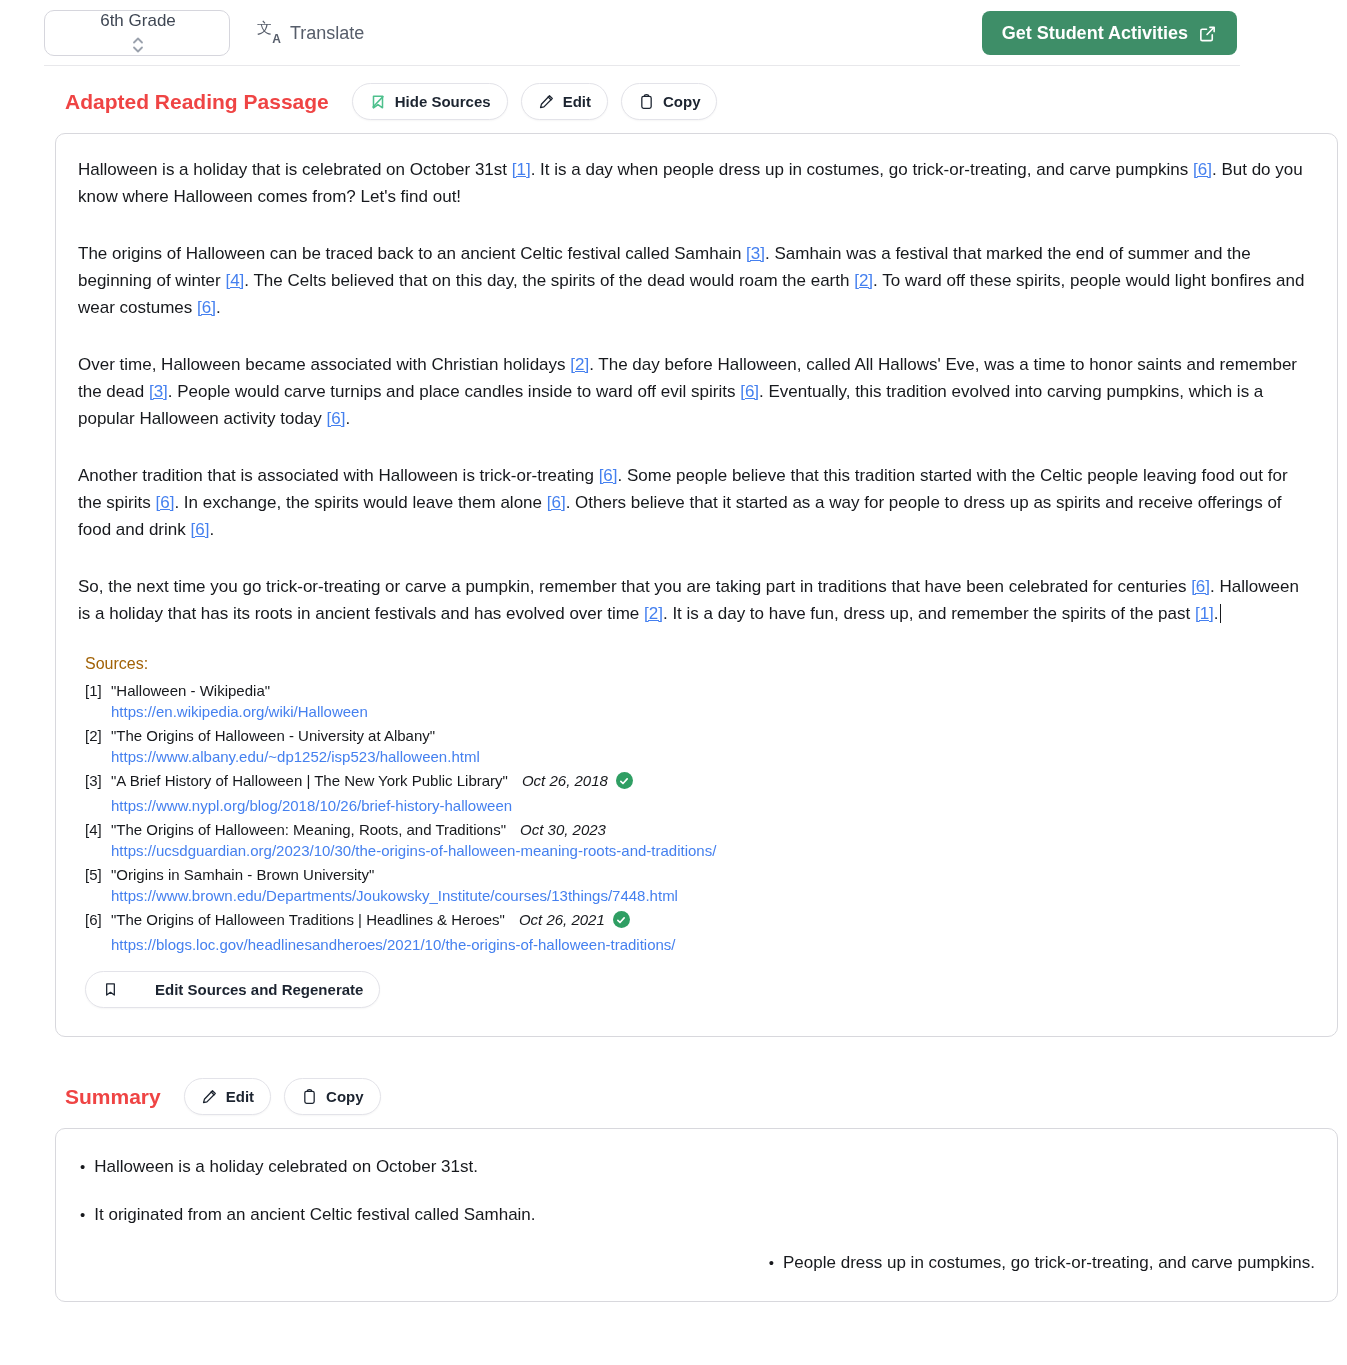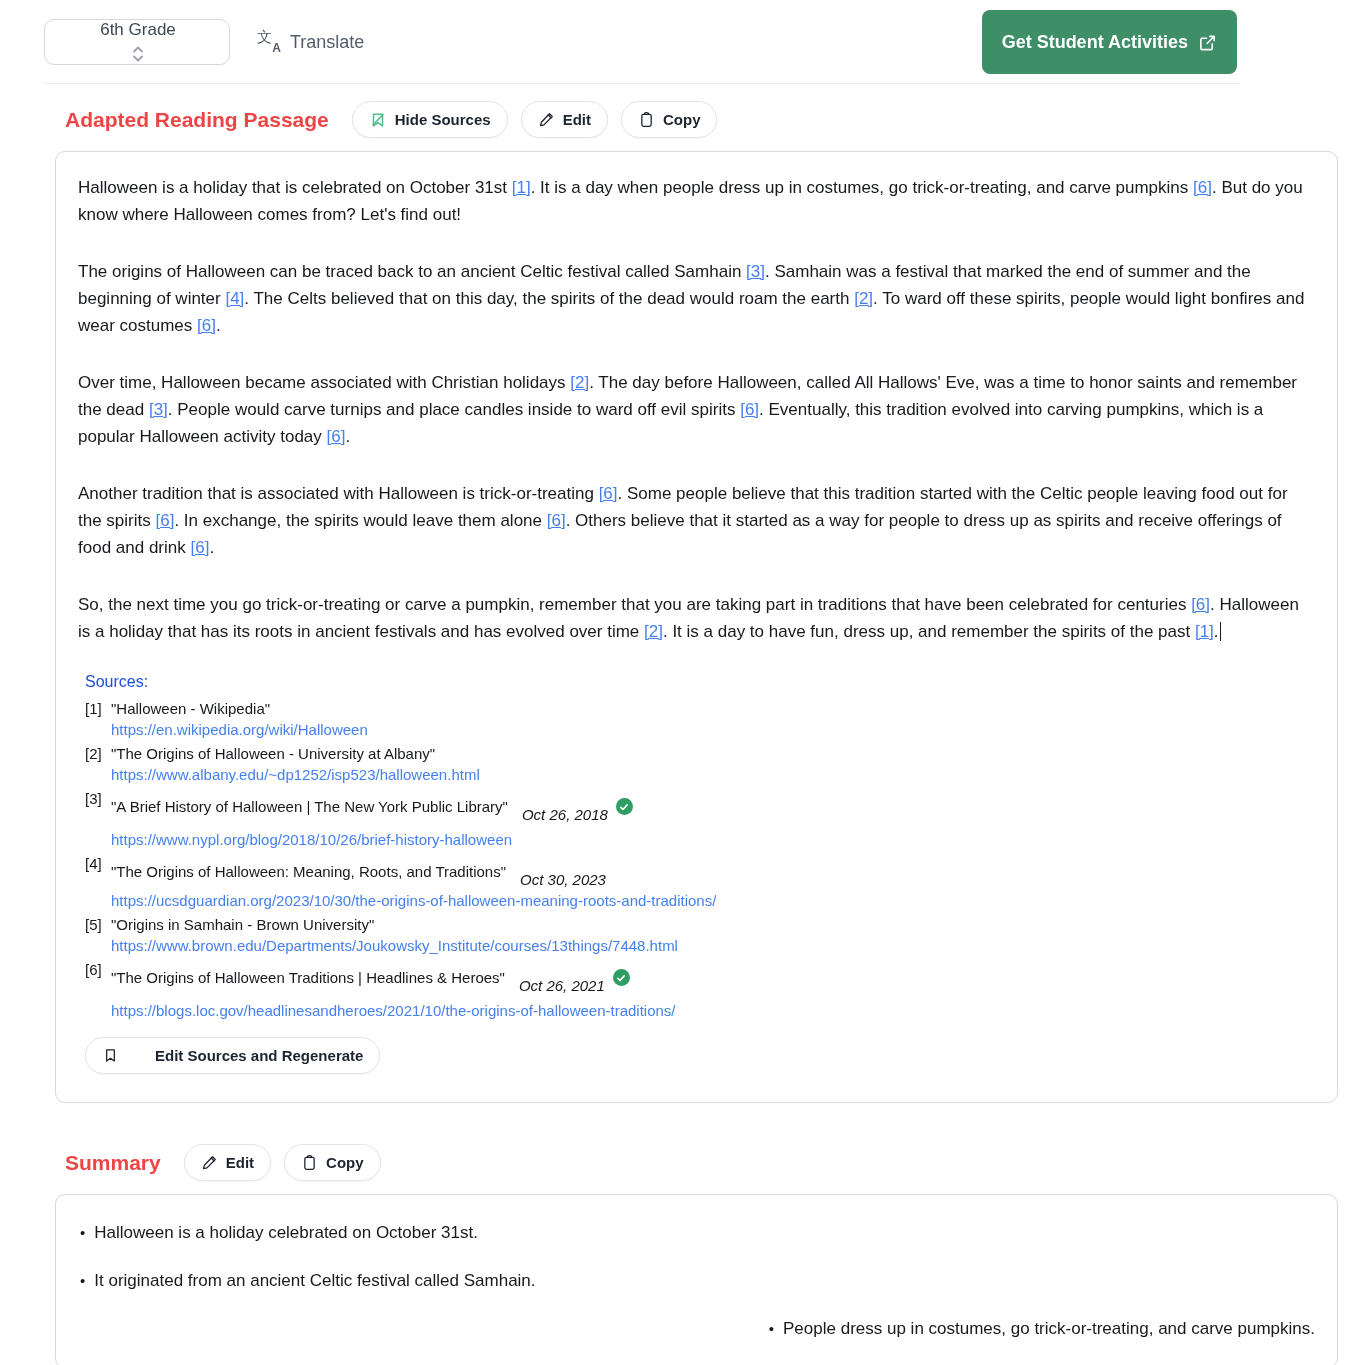--- a/index.html
+++ b/index.html
@@ -9,21 +9,21 @@
   
   .topbar { display:flex; align-items:center; padding:10px 110px 9px 44px; }
   .grade-select { width:186px; height:46px; border:1px solid #d6d6dd; border-radius:10px;
     background:#fff; display:flex; align-items:center; justify-content:space-between;
     padding:0 14px 0 16px; font-size:17px; color:#3f4754; cursor:pointer;flex-direction:column; }
   .chev { color:#9aa1ac; }
   .translate-btn { display:flex; align-items:center; gap:9px; margin-left:27px;
     font-size:18px; color:#565d6a; cursor:pointer; background:none; border:none;
     font-family:inherit; }
   .spacer { flex:1; }
-  .cta { background:#3e8e68; color:#fff; border:none; border-radius:8px; height:64px;
+  .cta { background:#3e8e68; color:#fff; border:none; border-radius:8px; height:44px;
     padding:0 20px; font-size:18px; font-weight:600; display:flex; align-items:center;
     gap:10px; cursor:pointer; font-family:inherit; }
   .divider { margin-left:44px; width:1196px; border-top:1px solid #e8e8eb; }
 
   
   .section-head { display:flex; align-items:center; gap:13px; margin:17px 0 13px 65px; }
   .section-head h2 { font-size:21px; font-weight:700; color:#ef4444; margin-right:10px; }
   .pill { display:flex; align-items:center; gap:8px; background:#fff;
     border:1px solid #e3e3e9; border-radius:999px; padding:0 16px; height:37px;
     font-size:15px; font-weight:700; color:#1c2430; cursor:pointer; font-family:inherit;
@@ -34,26 +34,26 @@
     background:#fff; padding:22px 22px 20px 22px; }
 
   
   .passage p { font-size:17px; line-height:27px; margin-bottom:30px; color:#17191d; }
   .passage p:last-of-type { margin-bottom:28px; }
   a.cite { color:#4580ef; text-decoration:underline; cursor:pointer; }
   .caret { display:inline-block; width:1.5px; height:19px; background:#17191d;
     vertical-align:-4px; margin-left:1px; }
 
   
-  .sources-label { font-size:16px; margin:0 0 7px 7px; color:#1d4ed8; }
+  .sources-label { font-size:16px; margin:0 0 7px 7px; color:#a16207; }
   .source-row { display:grid; grid-template-columns:26px 1fr; margin:0 0 3px 7px;
     font-size:15px; line-height:21px; color:#17191d; }
   .source-num { color:#17191d; }
   .source-title-line { display:flex; align-items:center; gap:4px; flex-wrap:wrap; }
-  .source-date { font-style:italic; margin-left:10px;margin-top:16px; }
+  .source-date { font-style:italic; margin-left:10px; }
   .badge { width:17px; height:17px; border-radius:50%; background:#2f9e63; display:inline-flex;
     align-items:center; justify-content:center; margin-left:4px; flex:0 0 auto; }
   .source-url { color:#4580ef; text-decoration:none; display:inline-block; margin-top:0;
     cursor:pointer; word-break:break-all; }
   .src-pad { height:4px; }
   .edit-sources { margin:16px 0 8px 7px;gap:36px; }
 
   
   .summary-wrap { margin-top:41px; }
   .summary-card li { list-style:none; font-size:17px; line-height:24px; margin:4px 0 24px 2px; }

